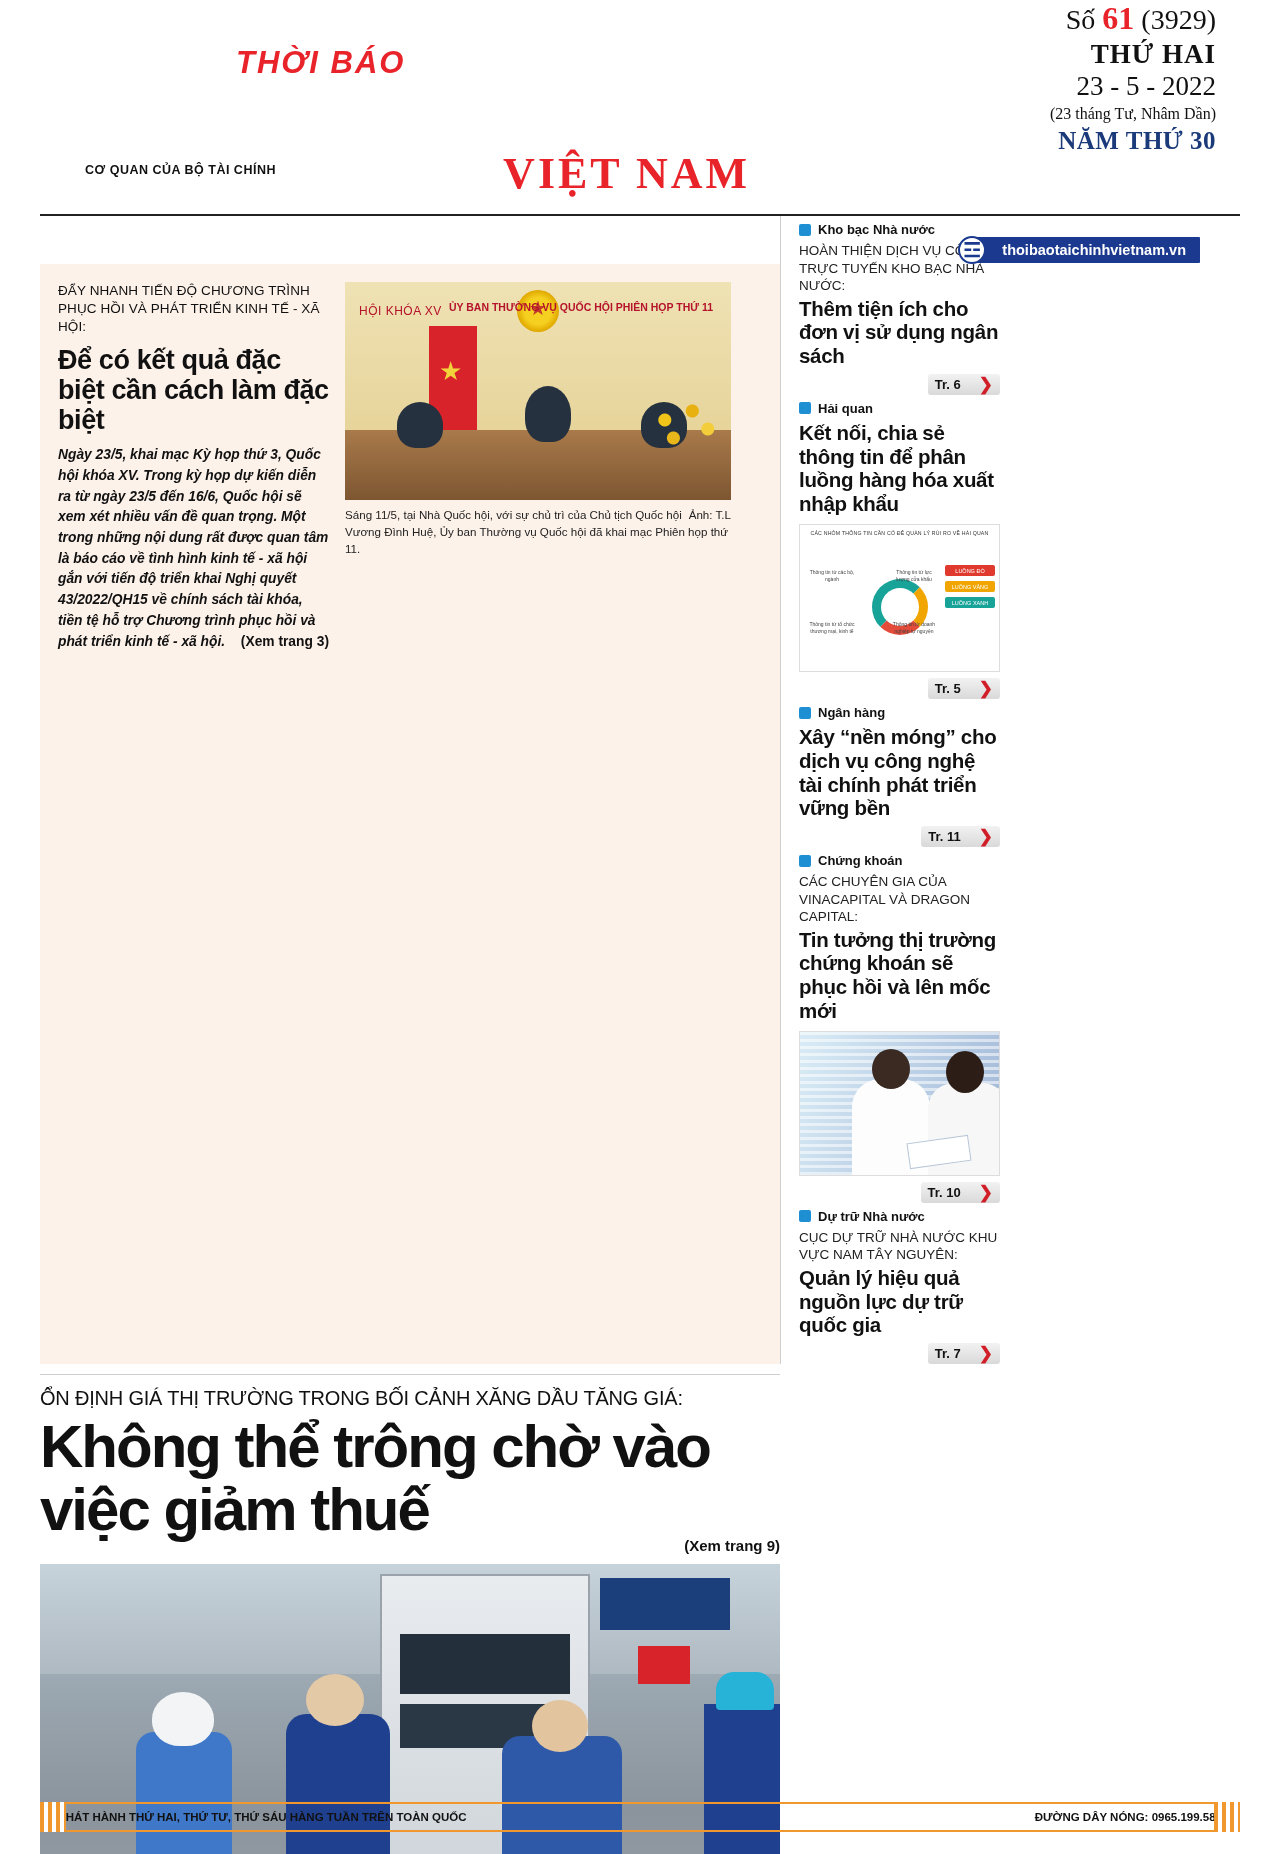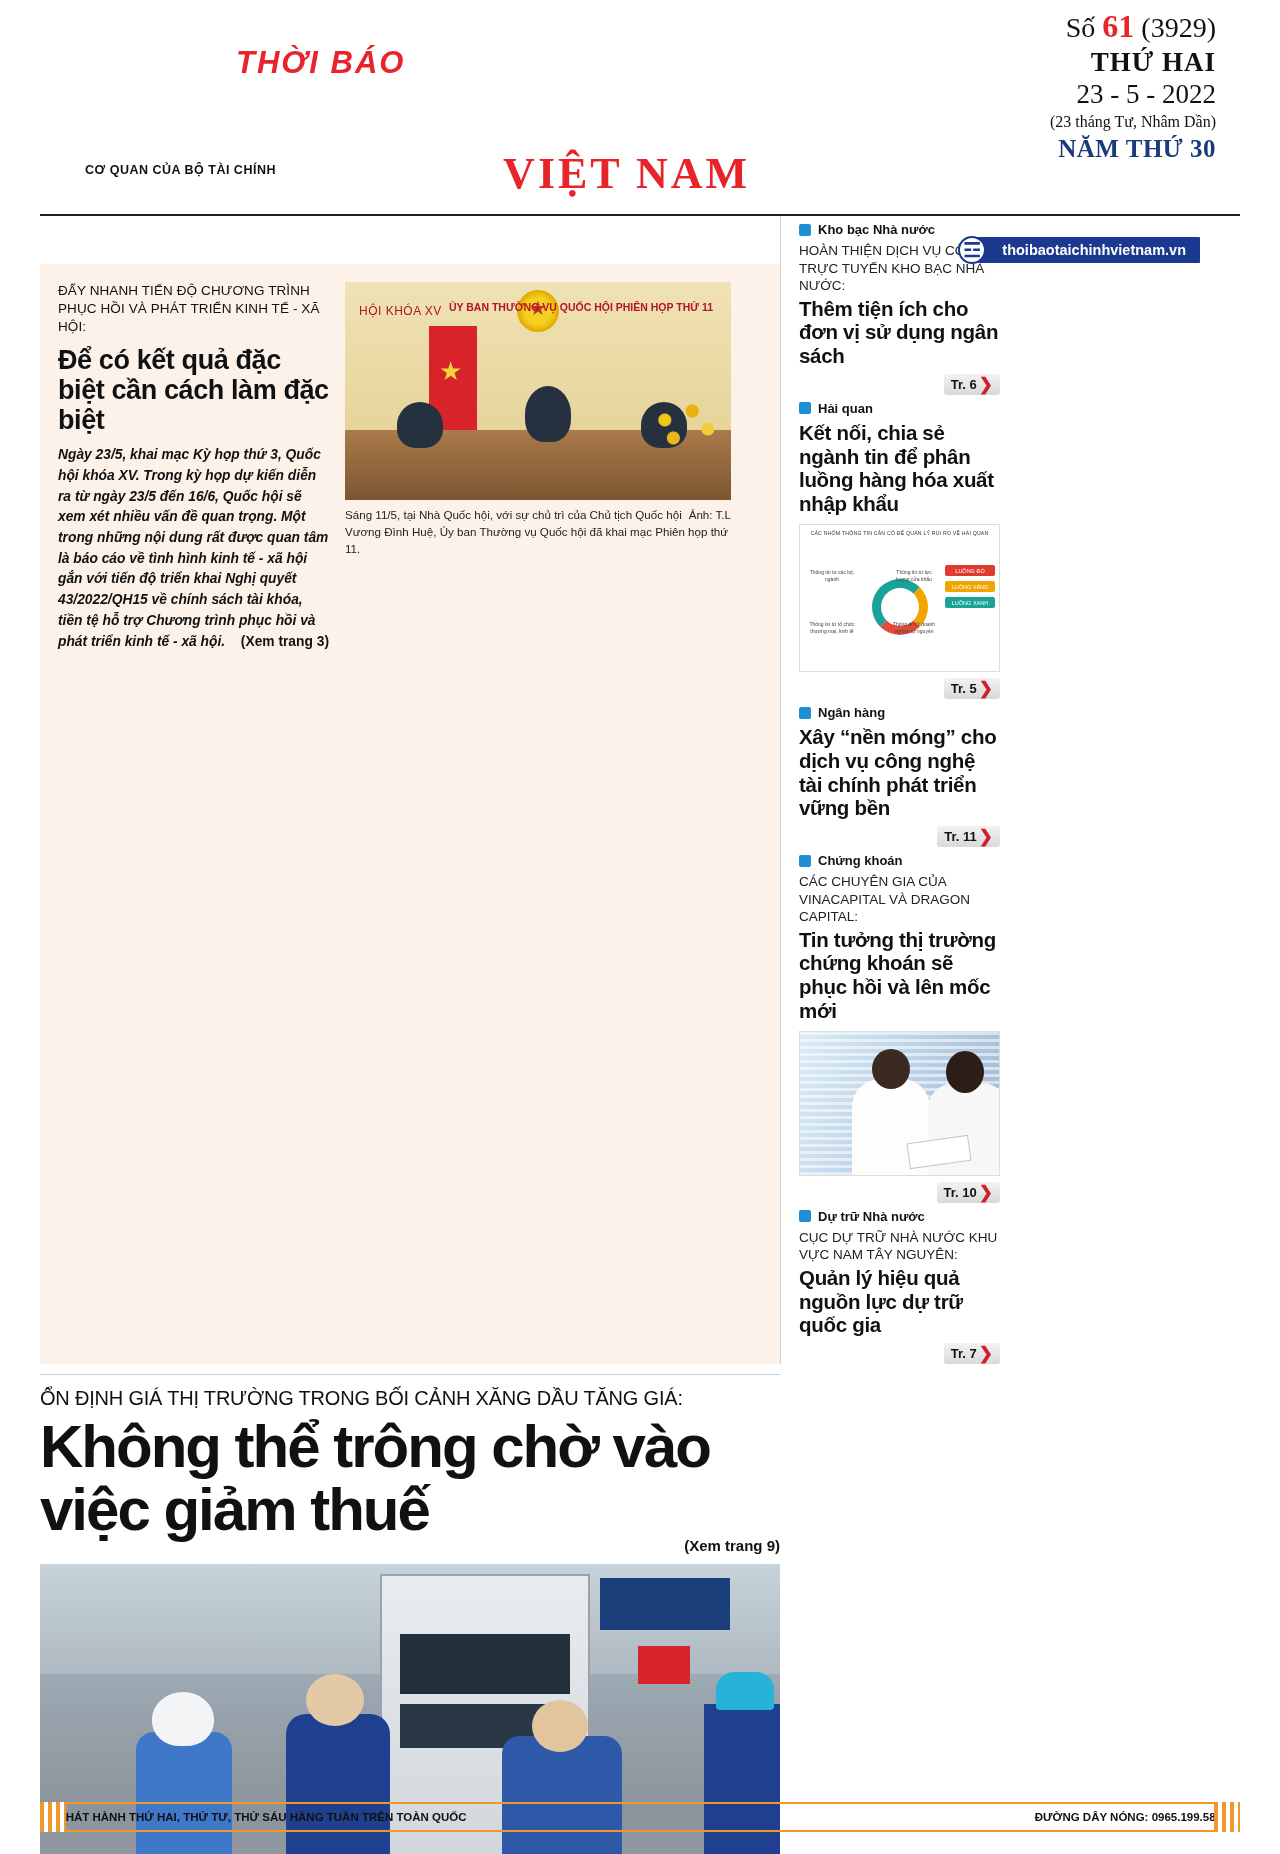--- a/index.html
+++ b/index.html
@@ -28,21 +28,21 @@
   }
   .logo-vietnam {
     position:absolute; right:50px; top:148px;
     font-family:"Liberation Serif", serif;
     font-size:44px; font-weight:bold; color:#e8232a; letter-spacing:3px;
   }
   .logo-sub {
     position:absolute; left:45px; top:163px;
     font-size:12.5px; font-weight:bold; letter-spacing:0.5px; color:#111;
   }
-  .date-block { width:440px; text-align:right; padding-top:8px; padding-right:24px; font-family:"Liberation Serif", serif; }
+  .date-block { width:440px; text-align:right; padding-top:0; padding-right:24px; font-family:"Liberation Serif", serif; }
   .d-issue { font-size:28px; color:#111; }
   .d-issue b { color:#e8232a; font-size:32px; }
   .d-day { font-size:27px; font-weight:bold; letter-spacing:1px; margin-top:2px;}
   .d-date { font-size:27px; margin-top:1px;}
   .d-lunar { font-size:16px; margin-top:3px;}
   .d-year { font-size:25px; font-weight:bold; color:#1b3a7a; margin-top:4px; letter-spacing:0.5px;}
   .url-bar {
     position:absolute; right:40px; top:237px;
     background:#1b3a8f; color:#fff;
     height:26px; display:flex; align-items:center;
@@ -94,21 +94,21 @@
   .top-right { width:220px; padding-left:18px; border-left:1px solid #cfcfcf; }
 
   
   .sb-cat { display:flex; align-items:center; gap:7px; margin:6px 0 5px; }
   .sb-sq { width:12px; height:12px; background:#1f8fd4; border-radius:2px; display:inline-block; }
   .sb-cat-label { font-size:13px; font-weight:bold; color:#111; }
   .sb-kicker { font-size:13.5px; line-height:1.3; text-transform:uppercase; color:#222; }
   .sb-head { font-size:20.5px; font-weight:bold; line-height:1.16; margin-top:2px; letter-spacing:-0.3px;}
   .tr-wrap { display:flex; justify-content:flex-end; margin-top:6px; }
   .tr-badge {
-    display:inline-flex; align-items:center; gap:0;
+    display:inline-flex; align-items:center; gap:16px;
     background:linear-gradient(180deg,#f2f2f2,#d9d9d9);
     border-radius:3px; padding:2px 7px; font-size:13px; font-weight:bold; color:#111;
   }
   .tr-arrow { color:#d11f2a; font-size:17px; font-weight:bold; line-height:1; margin-left:2px; }
   .sb-img { width:100%; margin-top:8px; border:1px solid #ddd; }
   .img-diagram { height:148px; background:#ffffff; position:relative; overflow:hidden; }
   .dg-title { font-size:5.2px; text-align:center; color:#333; padding-top:5px; letter-spacing:0.2px;}
   .dg-ring { position:absolute; left:50%; top:54px; transform:translateX(-50%); width:56px; height:56px; border-radius:50%;
      border:9px solid #17a398; border-right-color:#f0a500; border-bottom-color:#e34b3a; }
   .dg-ring:after{content:"";position:absolute;inset:-3px;border-radius:50%;}
@@ -237,21 +237,21 @@
             <span class="tr-arrow">❯</span>
           </span>
         </div>
       </div>
 
       <div>
         <div class="sb-cat">
           <span class="sb-sq"></span>
           <span class="sb-cat-label">Hải quan</span>
         </div>
-        <div class="sb-head">Kết nối, chia sẻ ngành tin để phân luồng hàng hóa xuất nhập khẩu</div>
+        <div class="sb-head">Kết nối, chia sẻ thông tin để phân luồng hàng hóa xuất nhập khẩu</div>
         <div class="sb-img img-diagram">
           <div class="dg-title">CÁC NHÓM THÔNG TIN CẦN CÓ ĐỂ QUẢN LÝ RỦI RO VỀ HẢI QUAN</div>
           <div class="dg-ring"></div>
           <div class="dg-b dg-b1">Thông tin từ các bộ, ngành</div>
           <div class="dg-b dg-b2">Thông tin từ tổ chức thương mại, kinh tế</div>
           <div class="dg-b dg-b3">Thông tin từ lực lượng cửa khẩu</div>
           <div class="dg-b dg-b4">Thông tin từ doanh nghiệp tự nguyện</div>
           <div class="dg-leg">
             <div style="background:#e03a2f">LUỒNG ĐỎ</div>
             <div style="background:#f0a500">LUỒNG VÀNG</div>

